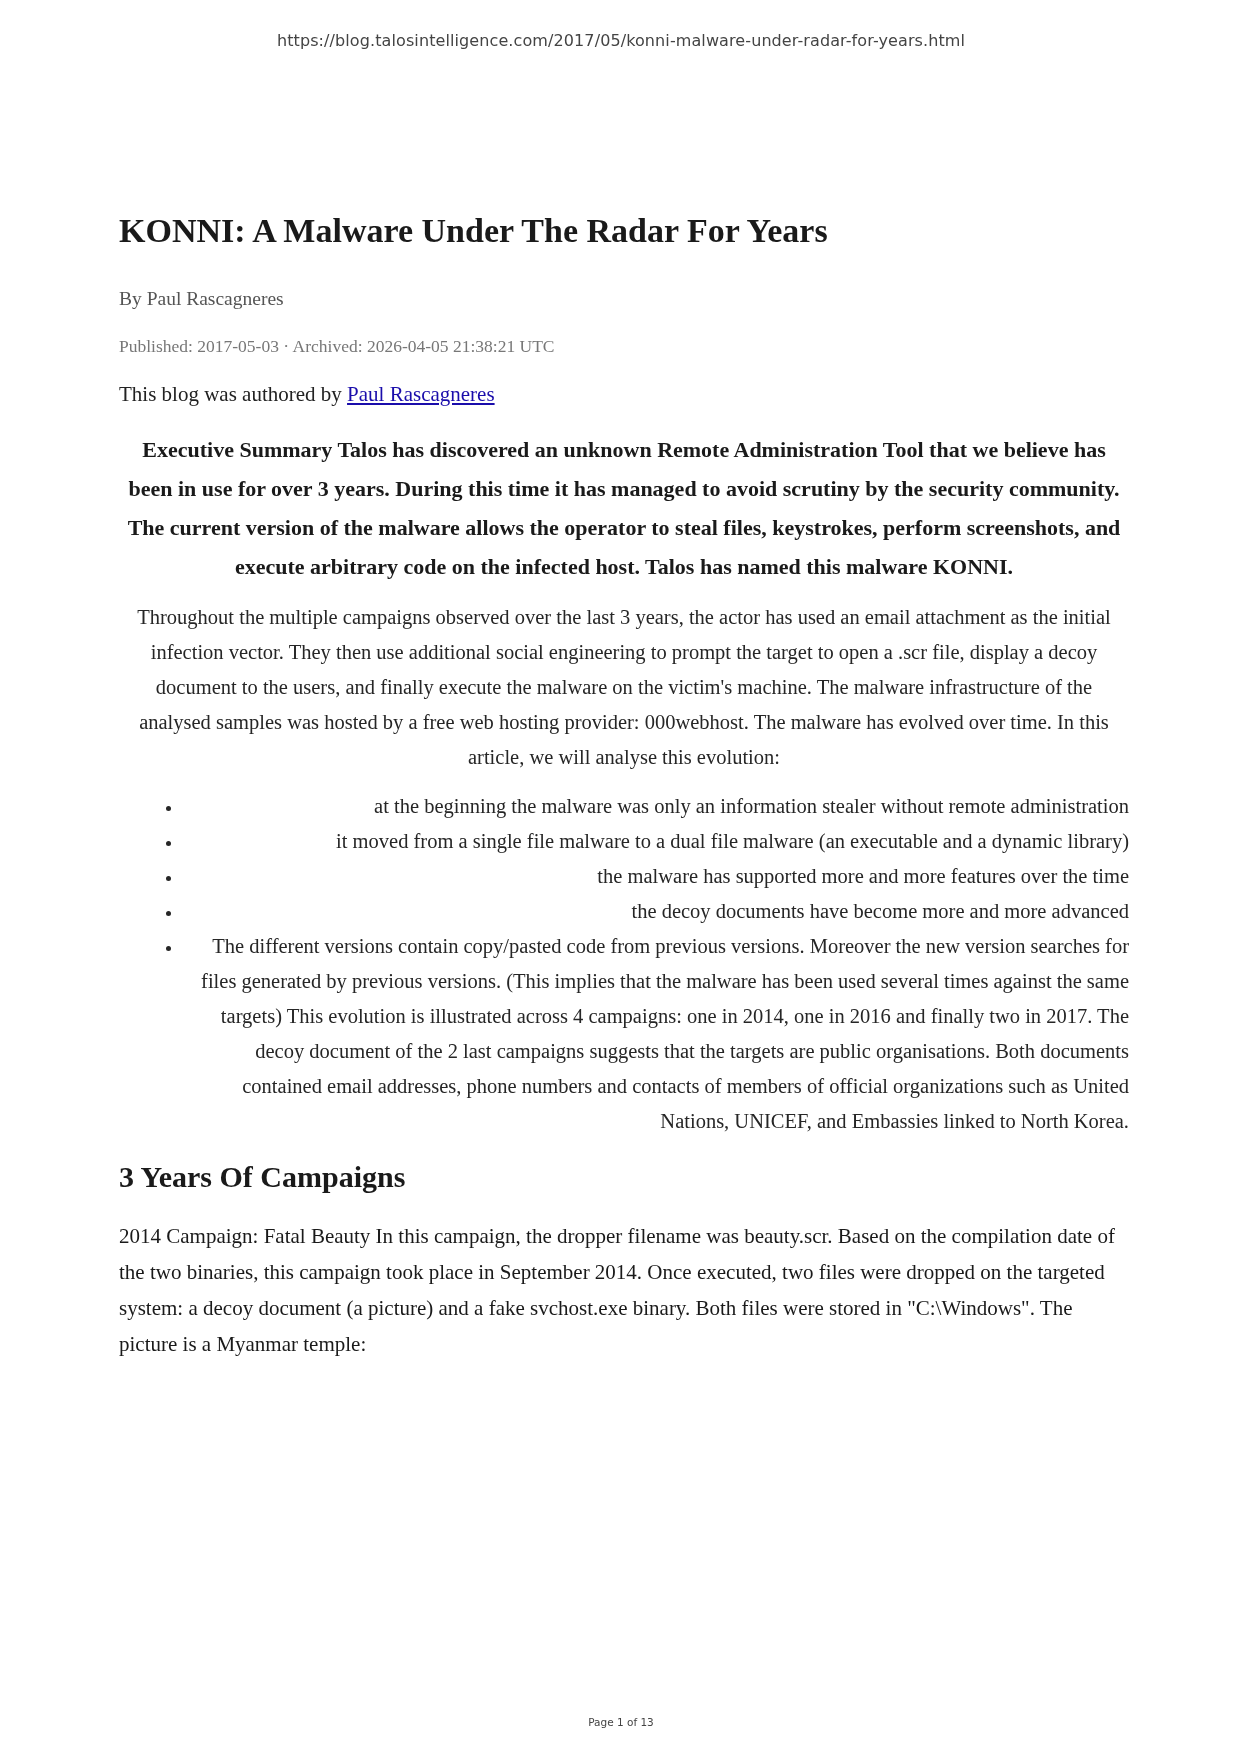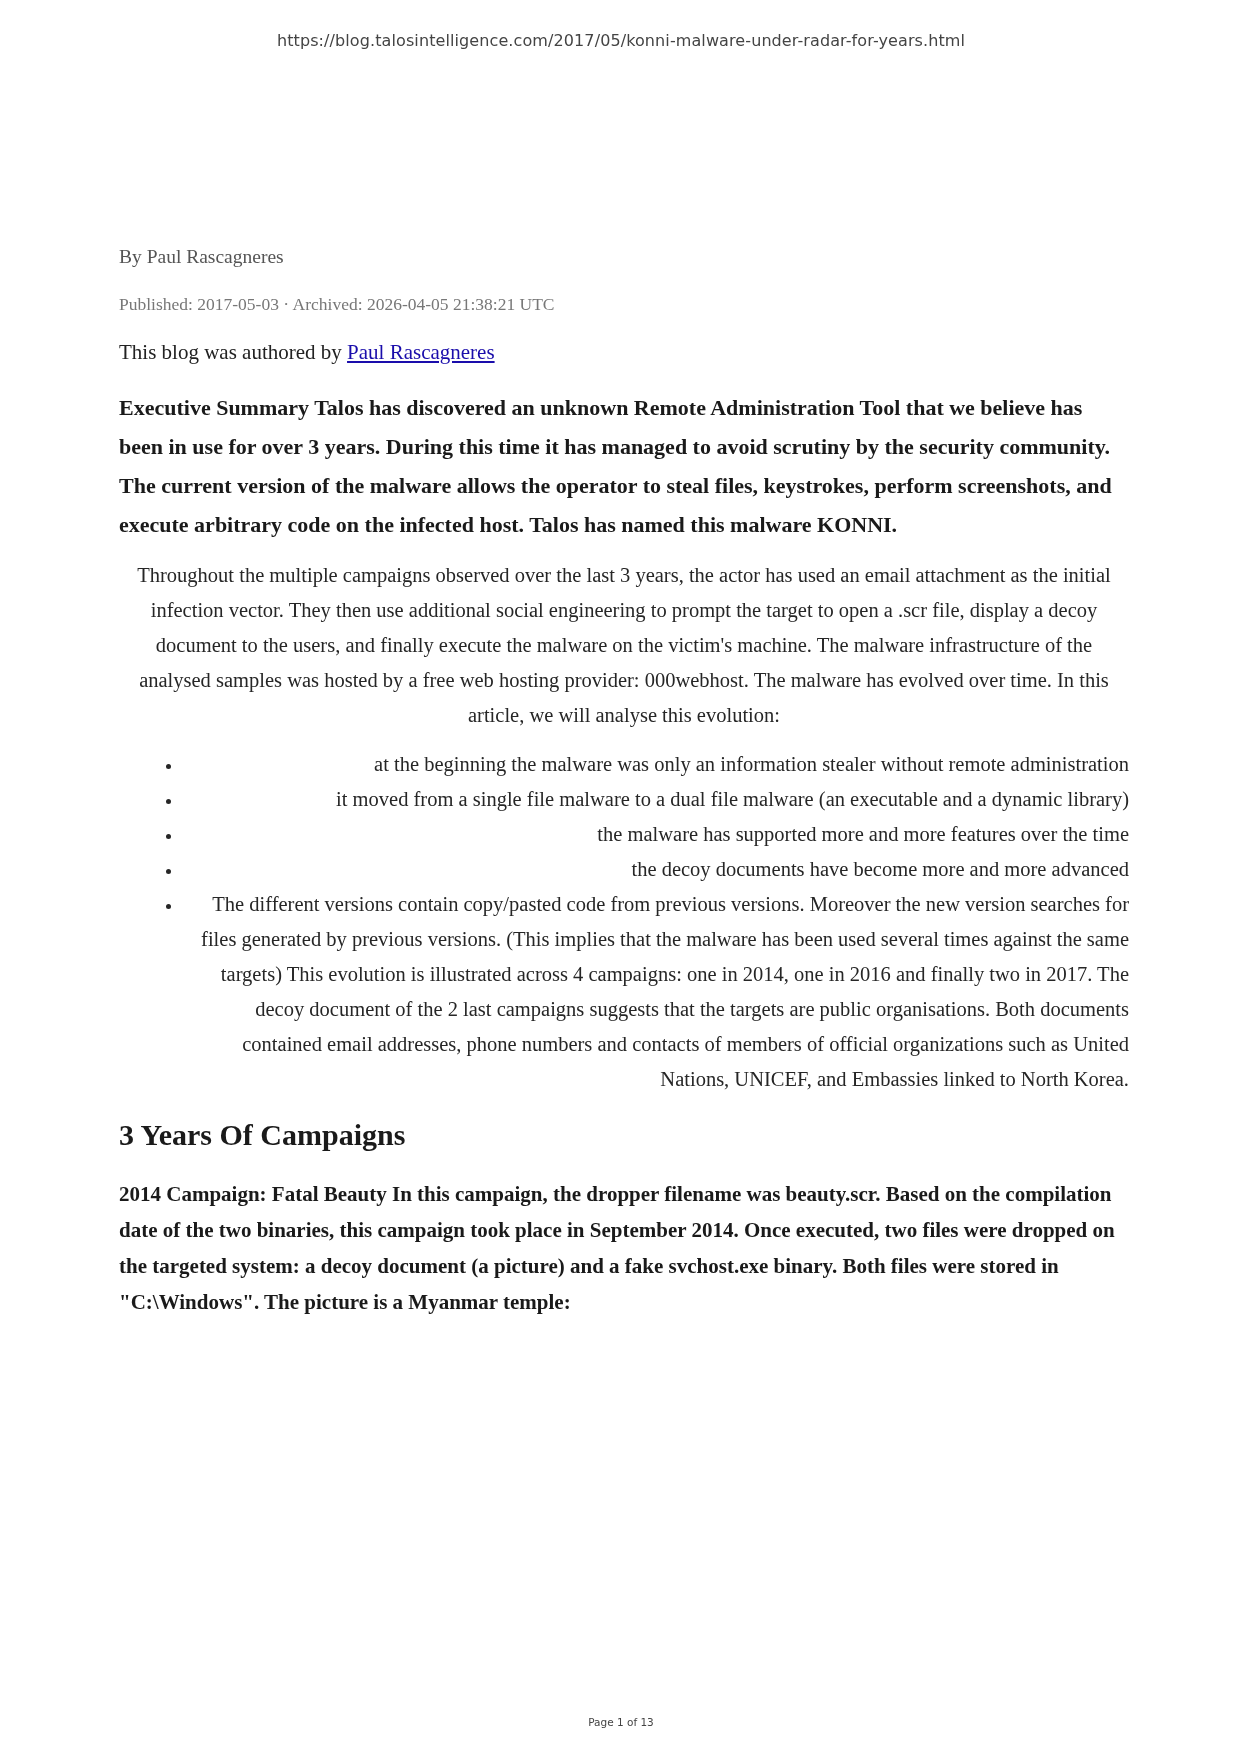--- a/index.html
+++ b/index.html
@@ -61,20 +61,21 @@
     .intro a {
       color: #1a0dab;
       text-decoration: underline;
     }
     .exec-summary {
       margin-top: 22px;
       font-size: 22px;
       line-height: 39px;
       font-weight: bold;
       color: #1a1a1a;
+      text-align: center;
     }
     .body-para {
       margin-top: 14px;
       font-size: 20.5px;
       line-height: 35px;
       color: #262626;
       text-align: center;
     }
     .bullets {
       margin: 14px 0 0 0;
@@ -94,40 +95,41 @@
       margin-top: 22px;
       font-size: 30px;
       line-height: 32px;
       font-weight: bold;
       color: #1a1a1a;
     }
     .campaign-para {
       margin-top: 24px;
       font-size: 21px;
       line-height: 36px;
-      font-weight: bold;
+      font-weight: normal;
       color: #1a1a1a;
     }
     .page-footer {
       position: absolute;
       top: 1716px;
       left: 0;
       width: 1242px;
       text-align: center;
       font-family: "DejaVu Sans", sans-serif;
       font-size: 10.5px;
       color: #444444;
     }
   </style>
 </head>
 <body>
 
 <div class="page-url">https://blog.talosintelligence.com/2017/05/konni-malware-under-radar-for-years.html</div>
 
 <div class="content">
+  <h1 class="title">KONNI: A Malware Under The Radar For Years</h1>
   <div class="byline">By Paul Rascagneres</div>
   <div class="meta">Published: 2017-05-03 · Archived: 2026-04-05 21:38:21 UTC</div>
   <div class="intro">
     <span>This blog was authored by </span><a href="#">Paul Rascagneres</a>
   </div>
   <div class="exec-summary">Executive Summary Talos has discovered an unknown Remote Administration Tool that we believe has been in use for over 3 years. During this time it has managed to avoid scrutiny by the security community. The current version of the malware allows the operator to steal files, keystrokes, perform screenshots, and execute arbitrary code on the infected host. Talos has named this malware KONNI.</div>
   <div class="body-para">Throughout the multiple campaigns observed over the last 3 years, the actor has used an email attachment as the initial infection vector. They then use additional social engineering to prompt the target to open a .scr file, display a decoy document to the users, and finally execute the malware on the victim's machine. The malware infrastructure of the analysed samples was hosted by a free web hosting provider: 000webhost. The malware has evolved over time. In this article, we will analyse this evolution:</div>
   <ul class="bullets">
     <li>at the beginning the malware was only an information stealer without remote administration</li>
     <li>it moved from a single file malware to a dual file malware (an executable and a dynamic library)</li>

